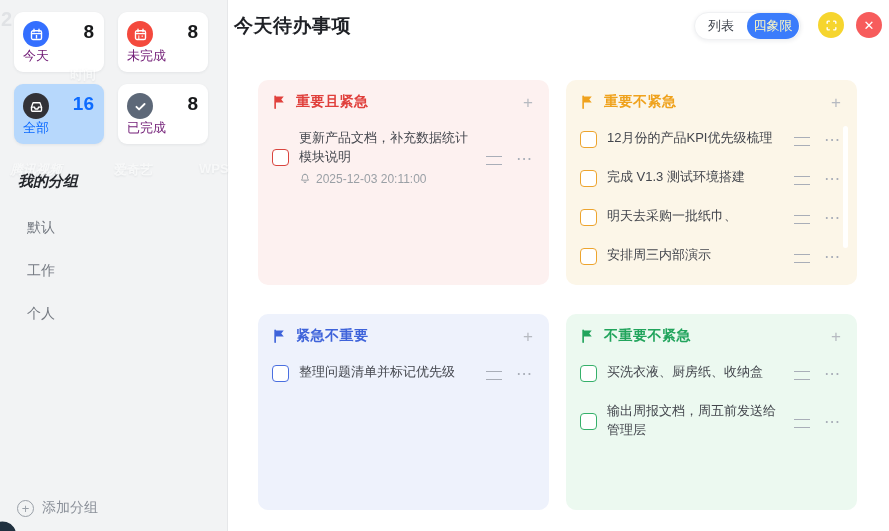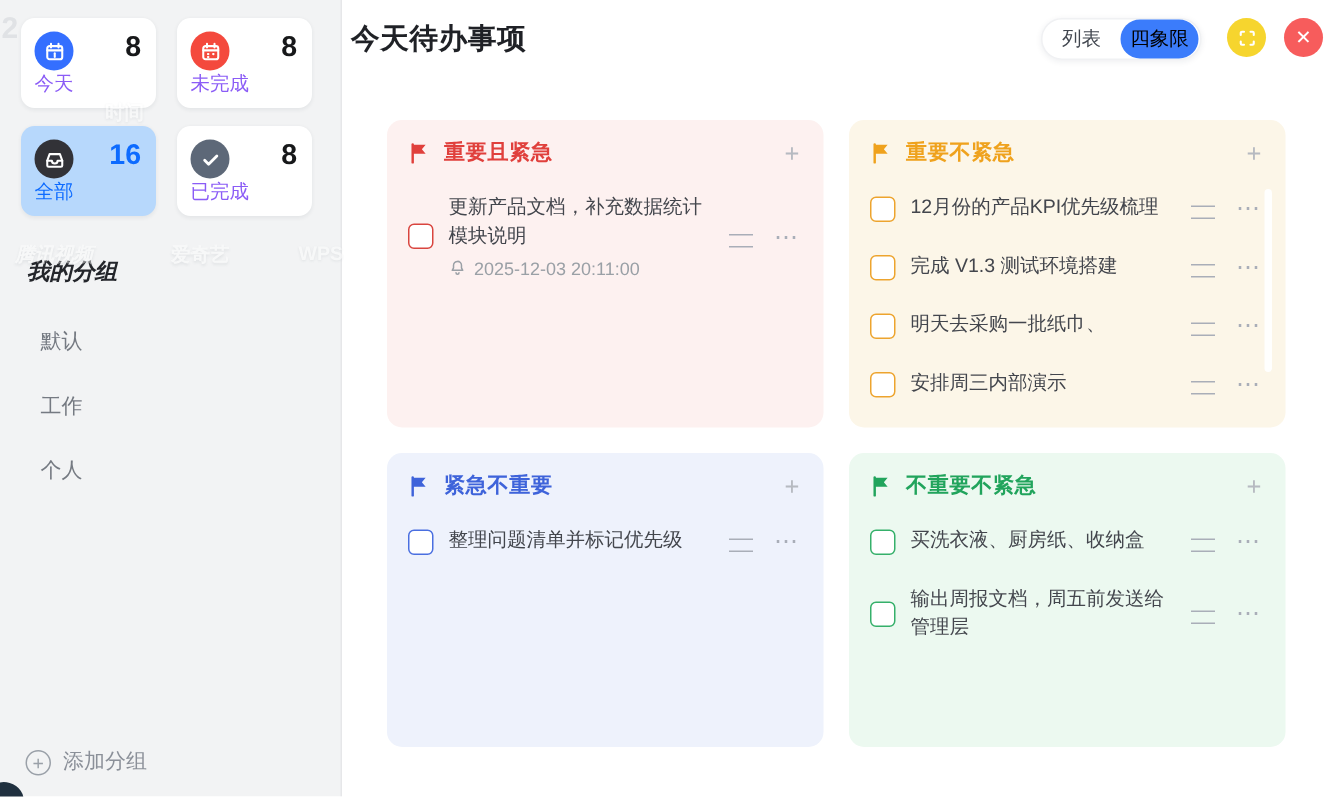--- a/index.html
+++ b/index.html
@@ -33,21 +33,21 @@
   .stat-card.selected { background:#b7d8fc; }
   .stat-icon {
     position:absolute; left:9px; top:9px; width:26px; height:26px; border-radius:50%;
     display:flex; align-items:center; justify-content:center;
   }
   .stat-icon svg { width:15px; height:15px; }
   .stat-count {
     position:absolute; right:10px; top:9px; font-size:19px; font-weight:bold; color:#17181a;
   }
   .stat-label {
-    position:absolute; left:9px; bottom:7px; font-size:13px; color:#8b5cf6;
+    position:absolute; left:9px; bottom:7px; font-size:13px; color:#701a75;
   }
   .stat-card.selected .stat-count, .stat-card.selected .stat-label { color:#0d6bff; }
   .stat-card.selected .stat-label { font-weight:normal; }
   .groups-header {
     position:absolute; left:18px; top:172px; font-size:15px; font-weight:bold; color:#24262b;font-style:italic;
   }
   .group-list { position:absolute; left:18px; top:206px; width:192px; }
   .group-item {
     height:43px; line-height:43px; padding-left:9px; font-size:14px; color:#757a82;
     border-radius:6px; cursor:pointer;
@@ -69,35 +69,35 @@
   .view-toggle {
     position:absolute; left:694px; top:12px; width:107px; height:28px;
     background:#ffffff; border:1px solid #f0f1f3; border-radius:14px;
     box-shadow:0 1px 4px rgba(30,40,60,.08);
     display:flex; align-items:flex-start;
   }
   .view-btn {
     flex:1; text-align:center; font-size:13px; color:#41464f; cursor:pointer; line-height:26px;
   }
   .view-btn.active {
-    background:#3b7cfb; color:#000000; border-radius:13px; height:26px; margin-right:1px;
+    background:#3b7cfb; color:#fef9c3; border-radius:13px; height:26px; margin-right:1px;
     font-weight:normal;
   }
   .win-btn {
     position:absolute; top:12px; width:26px; height:26px; border-radius:50%;
     display:flex; align-items:center; justify-content:center; cursor:pointer;
   }
   .win-btn.mini { left:818px; background:#f6d52e; }
   .win-btn.close { left:856px; background:#f75c5c; color:#fff; font-size:13px; font-weight:bold; }
   .win-btn svg { width:13px; height:13px; }
   
   .quad-grid {
     position:absolute; left:258px; top:80px;
     display:grid; grid-template-columns:291px 291px; grid-template-rows:205px 196px;
-    gap:17px 17px;
+    gap:29px 17px;
   }
   .quad-card {
     border-radius:10px; padding:13px 16px 10px 14px; position:relative; overflow:hidden;
   }
   .quad-header { display:flex; align-items:center; margin-bottom:18px; }
   .flag-icon { width:15px; height:16px; margin-right:9px; flex:none; }
   .quad-title { font-size:14px; font-weight:bold; letter-spacing:.5px; }
   .quad-add { margin-left:auto; color:#b6bac1; font-size:17px; line-height:1; cursor:pointer; font-weight:normal; }
   .task-row { display:flex; align-items:center; margin-bottom:20px; }
   .task-checkbox {

